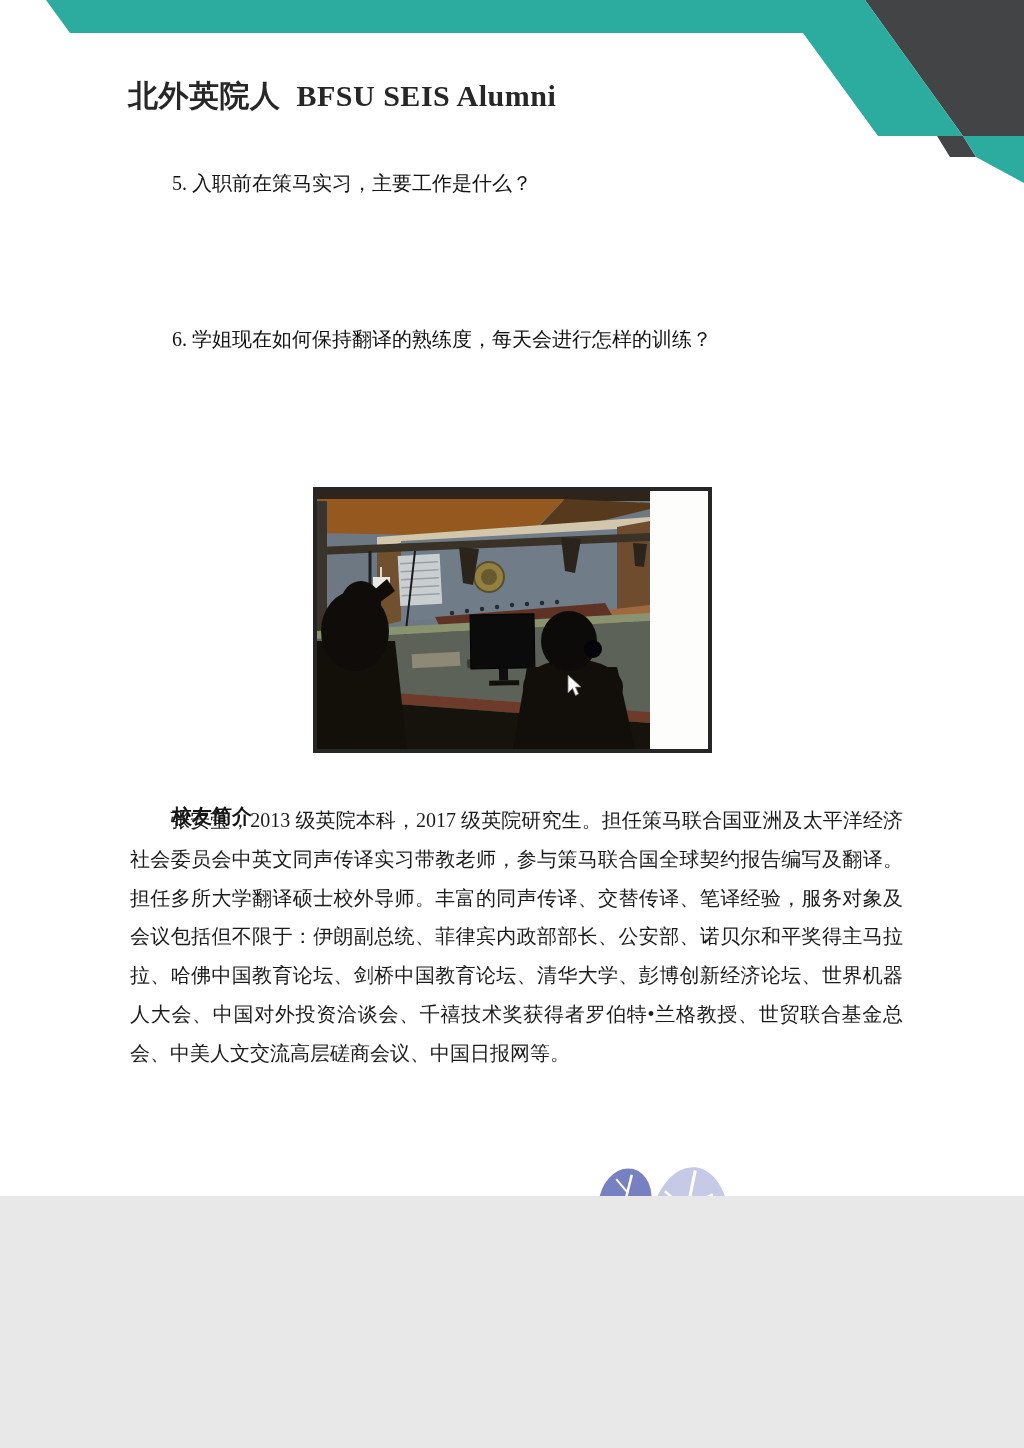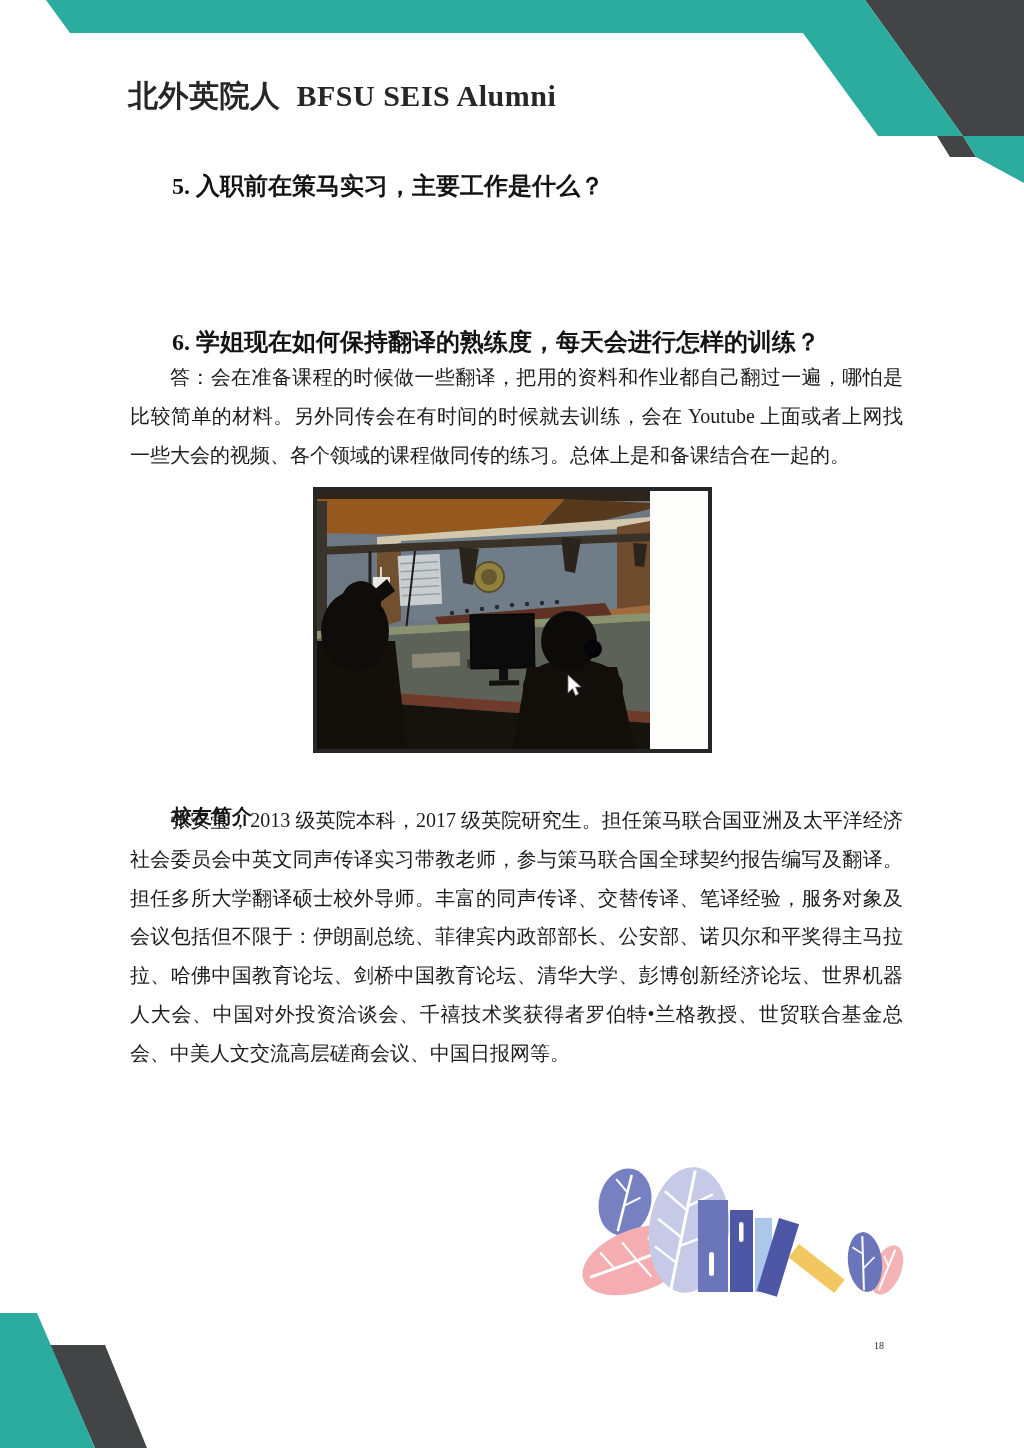--- a/index.html
+++ b/index.html
@@ -1,26 +1,26 @@
 <!DOCTYPE html>
 <html><head>
 <meta charset="utf-8">
 <style>
   html,body{margin:0;padding:0;background:#e8e8e8;}
-  .page{position:relative;width:1024px;height:1448px;margin:0 auto;background:#ffffff;overflow:hidden;
+  .page{position:relative;width:1024px;height:1196px;margin:0 auto;background:#ffffff;overflow:hidden;
         font-family:"Liberation Serif","DejaVu Serif",serif;color:#1f1f1f;}
   svg{display:block;}
   .deco{position:absolute;pointer-events:none;}
   #header-ribbon{left:0;top:0;}
   #corner-ribbon{left:0;top:1303px;}
   .title{position:absolute;left:128px;top:76px;font-size:30px;font-weight:bold;color:#272727;
          letter-spacing:0.5px;white-space:nowrap;}
   .title .en{margin-left:16px;}
   .qheading{position:absolute;left:130px;width:773px;box-sizing:border-box;padding-left:42px;
-            font-size:24px;font-weight:bold;color:#131313;}
+            font-size:20px;font-weight:normal;color:#131313;}
   #q5-heading{top:170px;}
   #q6-heading{top:326px;}
   .para{position:absolute;left:130px;width:773px;font-size:20px;line-height:38.8px;
         text-align:justify;text-indent:2em;color:#1b1b1b;}
   #q5-answer{top:203px;}
   #q6-answer{top:358px;}
   #bio-text{top:801px;}
   .profile-heading{position:absolute;left:172px;top:803px;font-size:20px;font-weight:bold;color:#131313;}
   .photo{position:absolute;left:313px;top:487px;}
   .illus{position:absolute;left:573px;top:1150px;}
@@ -43,21 +43,20 @@
     <polygon points="0,10 37,10 95,145 0,145" fill="#2BAC9E"></polygon>
   </svg>
 
   <div class="title">
     <span class="zh">北外英院人</span><span class="en">BFSU SEIS Alumni</span>
   </div>
 
   <div class="qheading" id="q5-heading">5. 入职前在策马实习，主要工作是什么？</div>
 
   <div class="qheading" id="q6-heading">6. 学姐现在如何保持翻译的熟练度，每天会进行怎样的训练？</div>
-  <div class="para" id="q6-answer">答：会在准备课程的时候做一些翻译，把用的资料和作业都自己翻过一遍，哪怕是比较简单的材料。另外同传会在有时间的时候就去训练，会在 Youtube 上面或者上网找一些大会的视频、各个领域的课程做同传的练习。总体上是和备课结合在一起的。</div>
 
   <svg class="photo" width="399" height="266" viewBox="0 0 399 266">
     <rect x="0" y="0" width="399" height="266" fill="#262626"></rect>
     <rect x="4" y="4" width="391" height="258" fill="#ffffff"></rect>
     <g transform="translate(4,4)">
       <clipPath id="scn">
           <rect x="0" y="0" width="333" height="258"></rect>
         </clipPath>
       <g clip-path="url(#scn)">
         <rect x="0" y="0" width="333" height="258" fill="#6d7883"></rect>

